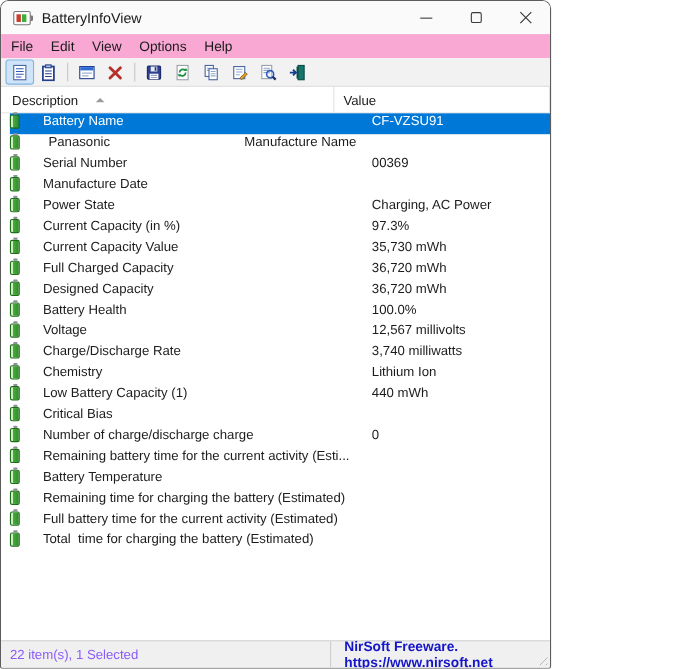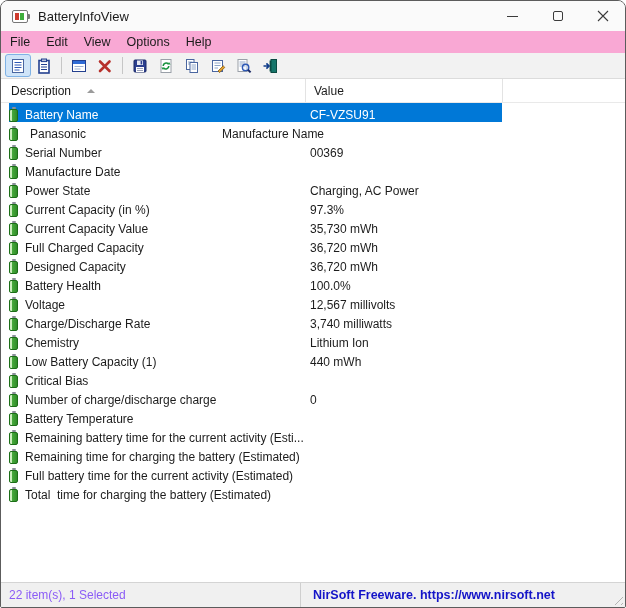--- a/index.html
+++ b/index.html
@@ -1,20 +1,20 @@
 <!DOCTYPE html>
 <html style="--sel: #0078d7; --link: #1414c8;"><head>
 <meta charset="utf-8">
 <style>
   * { box-sizing: border-box; margin: 0; padding: 0; }
   html,body { background:#fff; }
   body { font-family: "Liberation Sans", "DejaVu Sans", sans-serif; }
 
   .window {
-    width: 626px; height: 608px;
+    width: 501px; height: 608px;
     border: 1px solid #5c5c5c;
     border-radius: 8px 8px 2px 2px;
     overflow: hidden;
     display: flex; flex-direction: column;
     background: #fff;
     position: relative;
   }
 
   
   .titlebar { height: 30px; background: #fafafa; display: flex; align-items: center; flex: none; }
@@ -44,21 +44,21 @@
   
   .listview { flex: 1; background: #fff; overflow: hidden; position: relative; }
   .listheader { height: 24px; display: flex; border-bottom: 1px solid #e9e9e9; }
   .hdr-cell { display: flex; align-items: center; font-size: 12px; color: #1b1b1b; border-right: 1px solid #e3e3e3; }
   .hdr-desc { width: 305px; padding-left: 10px; }
   .hdr-val  { width: 197px; padding-left: 8px; }
   .sort-arrow { width: 0; height: 0; margin-left: 16px; border-left: 4px solid transparent;
     border-right: 4px solid transparent; border-bottom: 4px solid #9b9b9b; }
 
   .rows {}
-  .row { height: 19px; margin-left: 8px; width: 493px; display: flex; align-items: flex-end; }
+  .row { height: 19px; margin-left: 8px; width: 493px; display: flex; align-items: flex-start; gap: 14px; }
   .row.selected { background: var(--sel, #0078d7); }
   .row.selected .cell { color: #fff; }
   .batt { position: relative; width: 9px; height: 13px; flex: none; margin-right: 7px; margin-top: 1px;
     background: linear-gradient(90deg,#cdeebf 0,#cdeebf 2px,#49ab3e 2px,#2f8c27 100%);
     border: 1px solid #1c6e17; border-radius: 2px; }
   .batt::before { content:""; position:absolute; top:-3px; left:1.5px; width:4px; height:2px; background:#8a8f98; border-radius:1px; }
   .cell { font-size: 12px; color: #1c1c1c; white-space: pre; overflow: hidden; }
   .cell.desc { width: 280px; flex: none; }
   .cell.val  { padding-left: 5px; flex: 1; }
 
@@ -300,26 +300,26 @@
       <span class="cell desc">Critical Bias</span>
       <span class="cell val"></span>
     </div>
         <div class="row">
       <span class="batt"></span>
       <span class="cell desc">Number of charge/discharge charge</span>
       <span class="cell val">0</span>
     </div>
         <div class="row">
       <span class="batt"></span>
+      <span class="cell desc">Remaining battery time for the current activity (Esti...</span>
+      <span class="cell val"></span>
+    </div>
+        <div class="row">
+      <span class="batt"></span>
       <span class="cell desc">Battery Temperature</span>
-      <span class="cell val"></span>
-    </div>
-        <div class="row">
-      <span class="batt"></span>
-      <span class="cell desc">Remaining battery time for the current activity (Esti...</span>
       <span class="cell val"></span>
     </div>
         <div class="row">
       <span class="batt"></span>
       <span class="cell desc">Remaining time for charging the battery (Estimated)</span>
       <span class="cell val"></span>
     </div>
         <div class="row">
       <span class="batt"></span>
       <span class="cell desc">Full battery time for the current activity (Estimated)</span>

